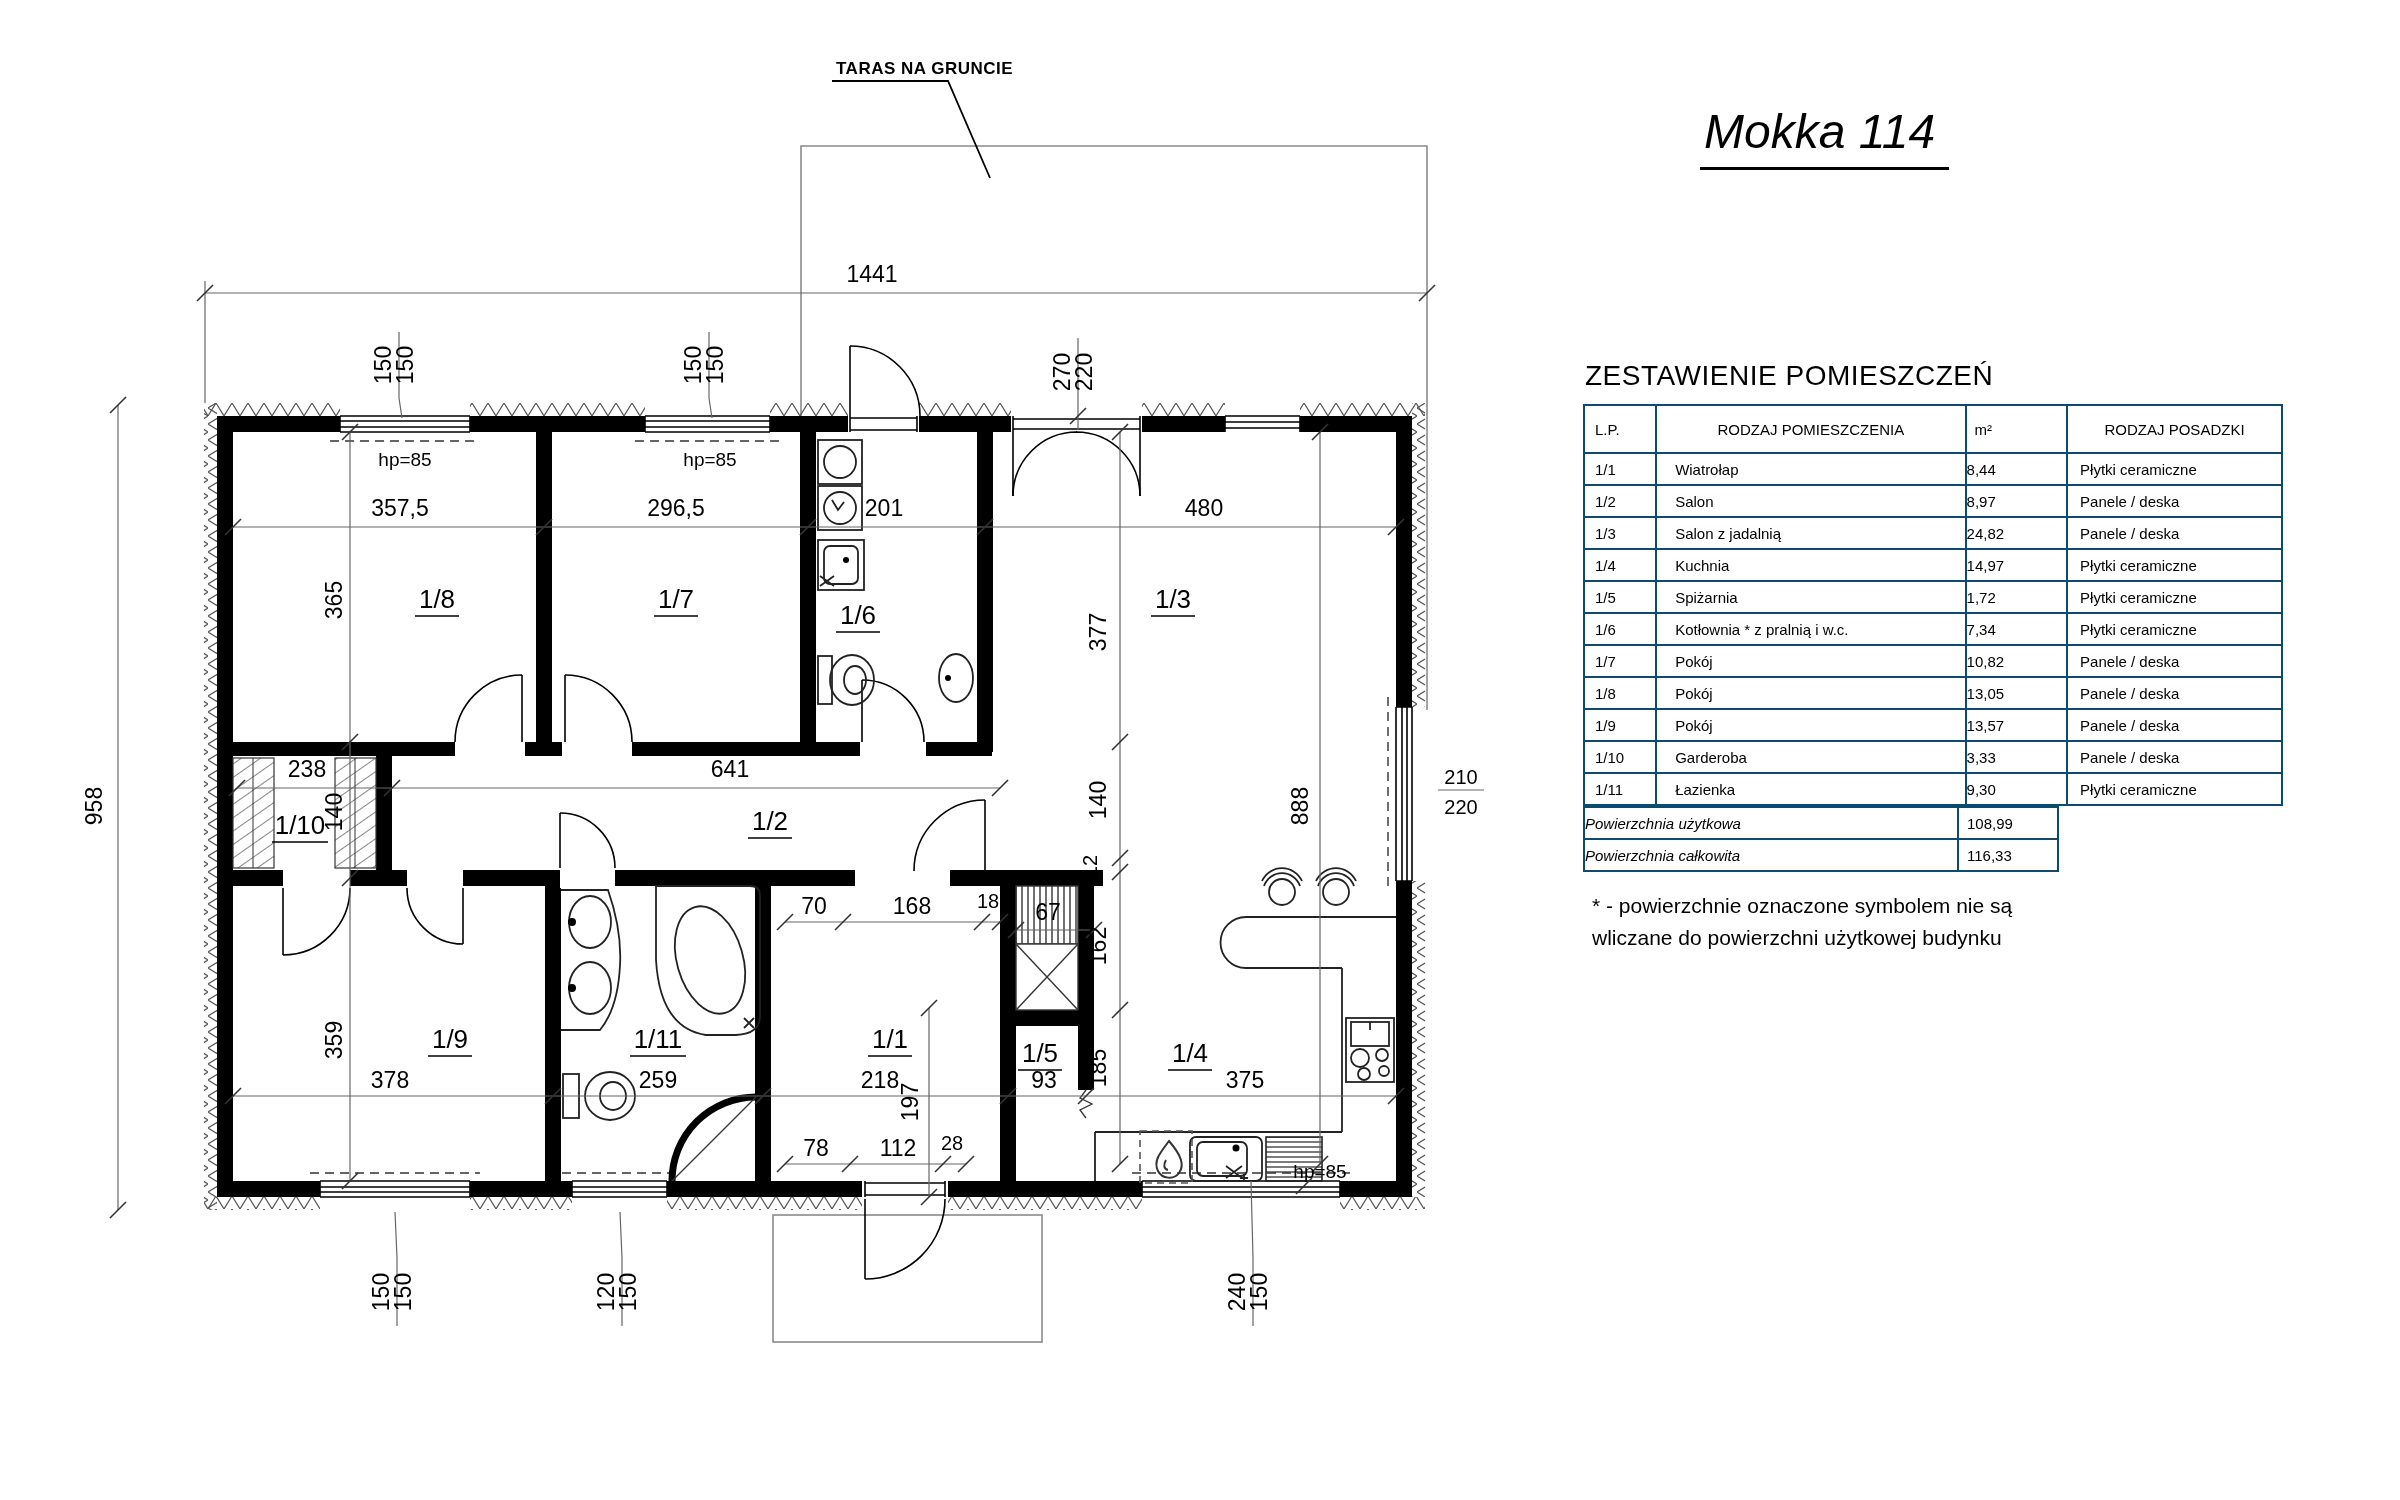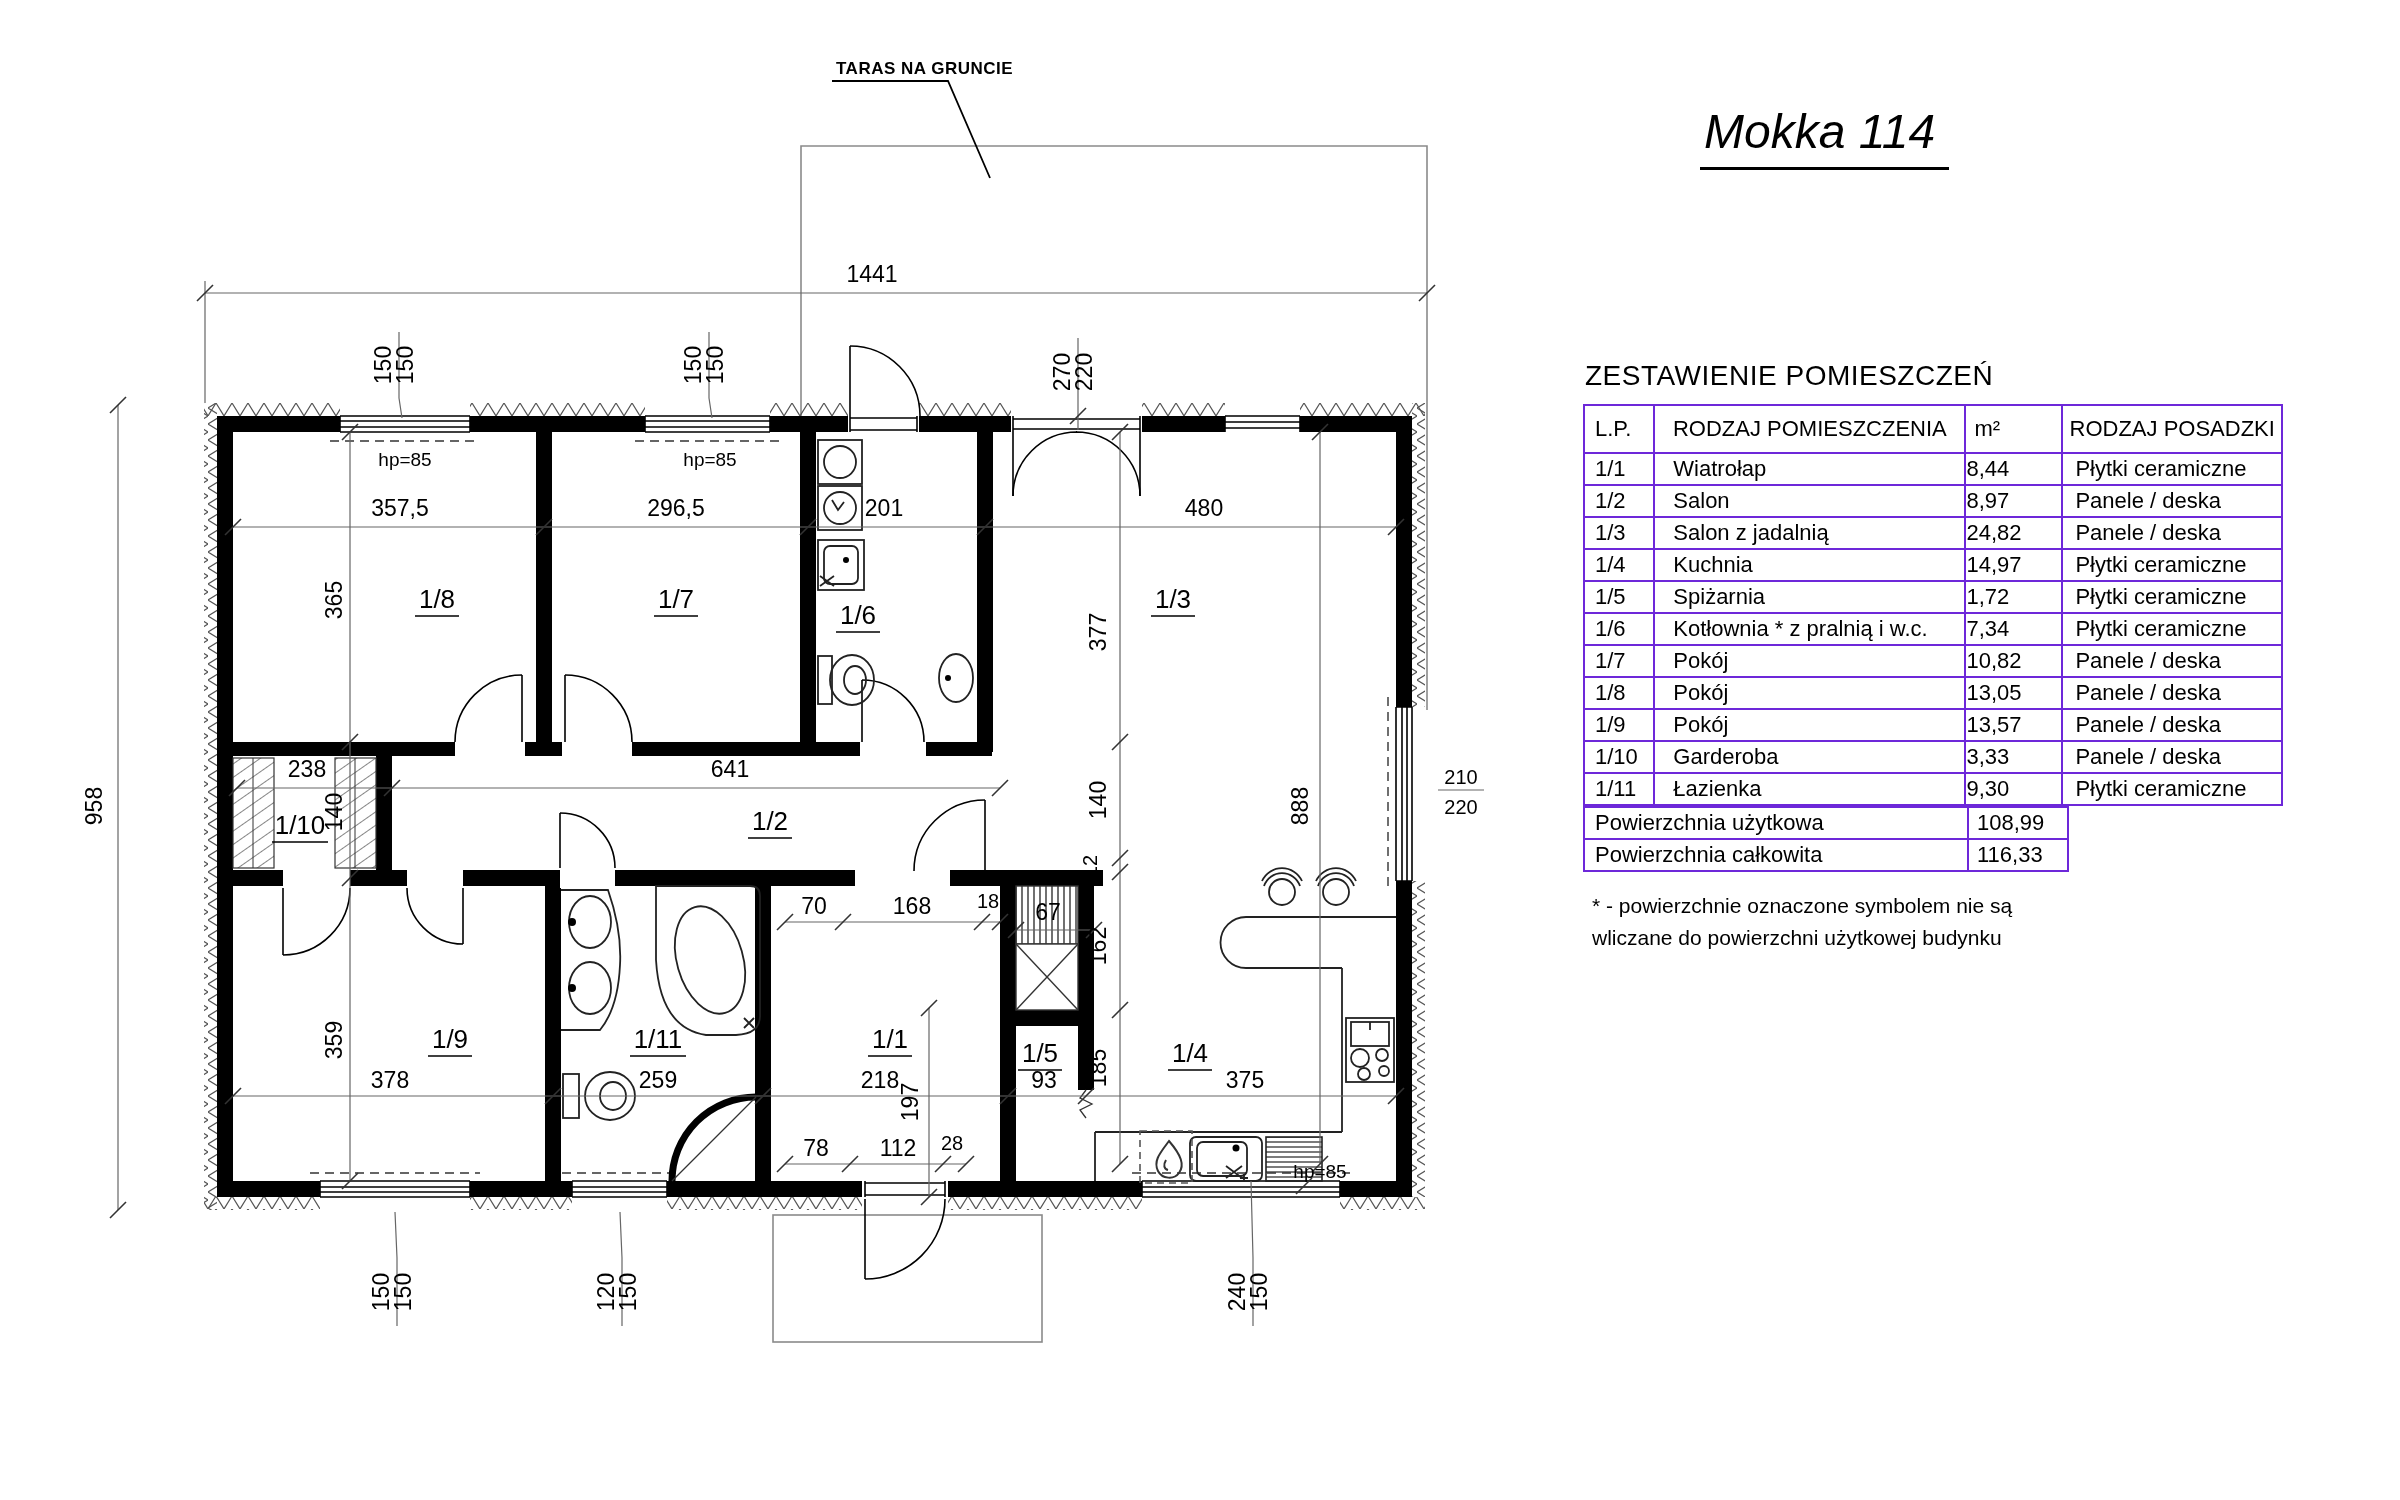--- a/index.html
+++ b/index.html
@@ -3,30 +3,30 @@
 <meta charset="utf-8">
 <style>
   html,body{margin:0;padding:0;background:#fff;}
   body{width:2400px;height:1500px;position:relative;font-family:"Liberation Sans",sans-serif;color:#000;}
   .abs{position:absolute;}
   #mokka-title{left:1700px;top:104px;font-size:48px;font-style:italic;border-bottom:3px solid #000;padding:0 14px 8px 4px;}
   #plan-svg{left:0;top:0;}
   #table-wrap{left:1583px;top:352px;width:700px;}
   #table-title{font-size:28px;letter-spacing:0.5px;margin:8px 0 12px 2px;font-weight:normal;}
   table{border-collapse:collapse;table-layout:fixed;}
-  td{border:2px solid #6d28d9;height:30px;font-size:22px;padding:0;overflow:hidden;white-space:nowrap;}
+  td{border:2px solid #0c4a6e;height:30px;font-size:15px;padding:0;overflow:hidden;white-space:nowrap;}
   .c-lp{width:64px;padding-left:10px;}
   .c-name{width:304px;padding-left:18px;}
   .c-area{width:90px;text-align:left;padding-right:10px;}
   .c-floor{width:210px;padding-left:12px;}
   .hdr .c-lp{padding-left:10px;}
   .hdr .c-name,.hdr .c-area,.hdr .c-floor{text-align:center;padding:0;}
   #summary-table{margin-top:0;}
   #summary-table td{height:30px;}
-  .s-label{width:372px;padding-left:10px;}
+  .s-label{width:372px;font-style:italic;}
   .s-value{width:90px;padding-left:8px;}
   #footnote{left:1592px;top:890px;font-size:21px;line-height:1.5;}
   svg text{font-family:"Liberation Sans",sans-serif;fill:#000;}
   .dim{font-size:23px;}
   .dimS{font-size:20px;}
   .room{font-size:26px;}
   .hp{font-size:19px;}
   .taras{font-size:17px;font-weight:bold;letter-spacing:0.5px;}
   .thin{stroke:#666;stroke-width:1.2;fill:none;}
   .frame{stroke:#000;stroke-width:1.6;fill:none;}

